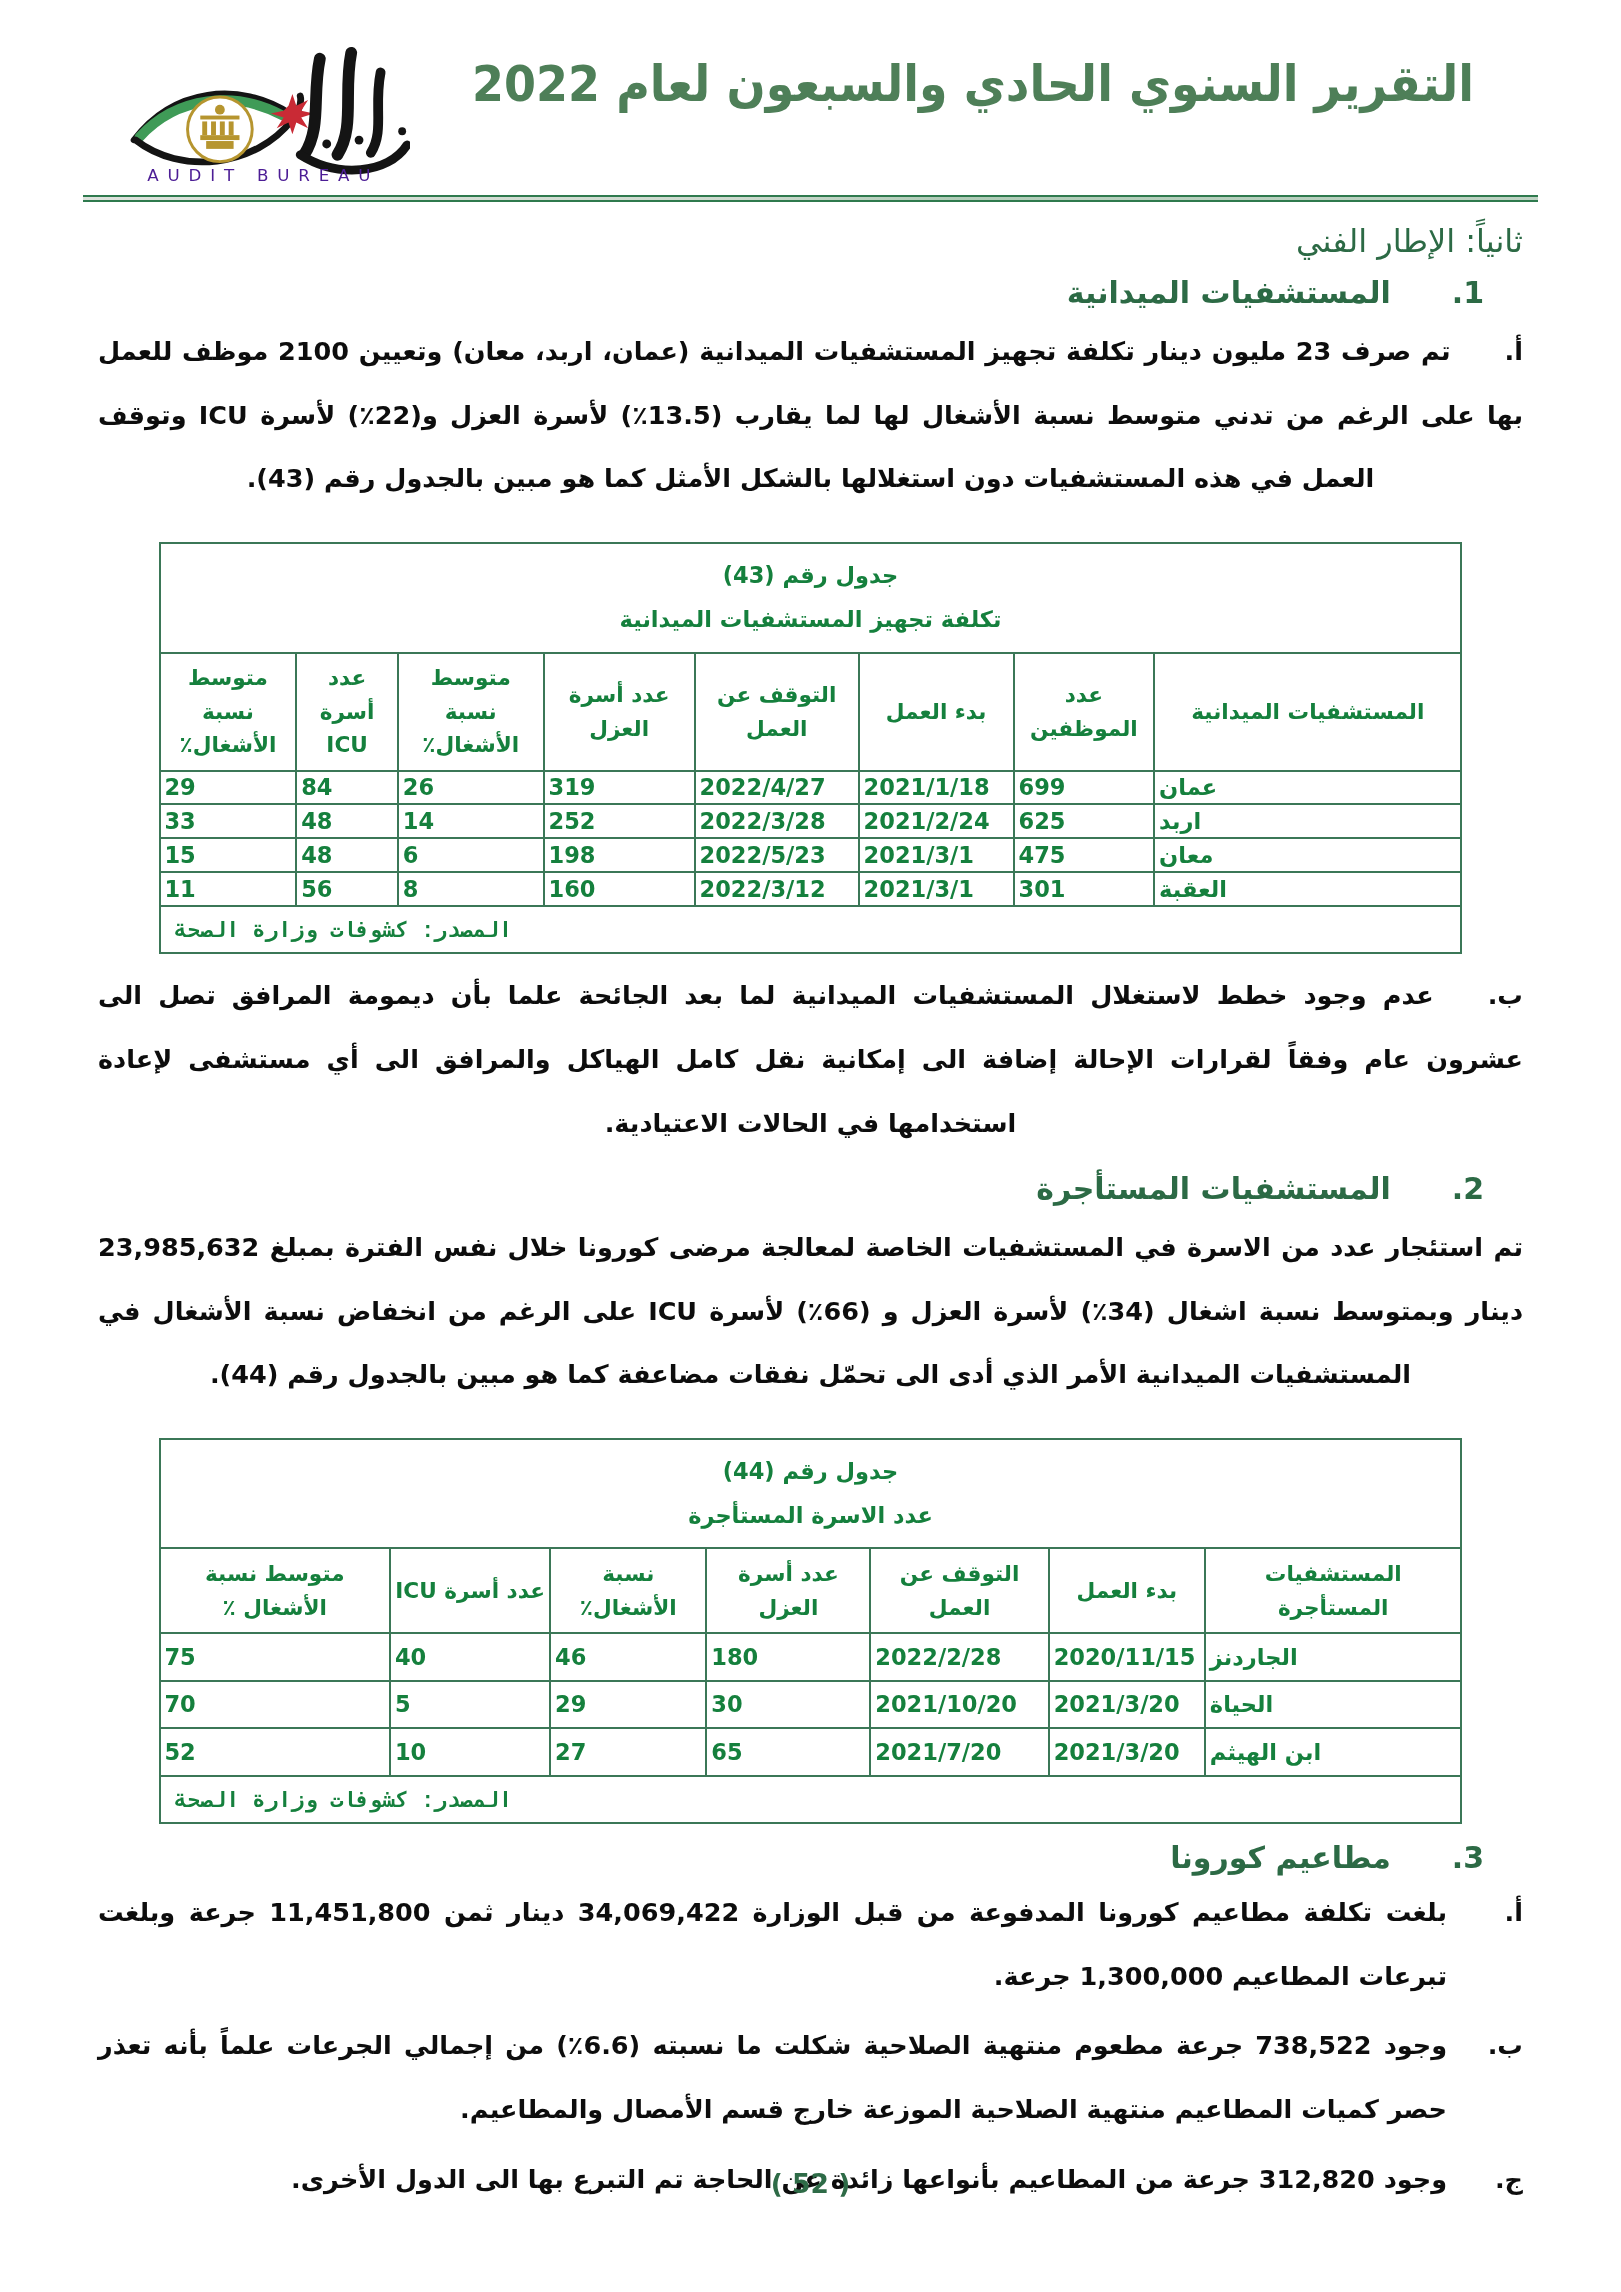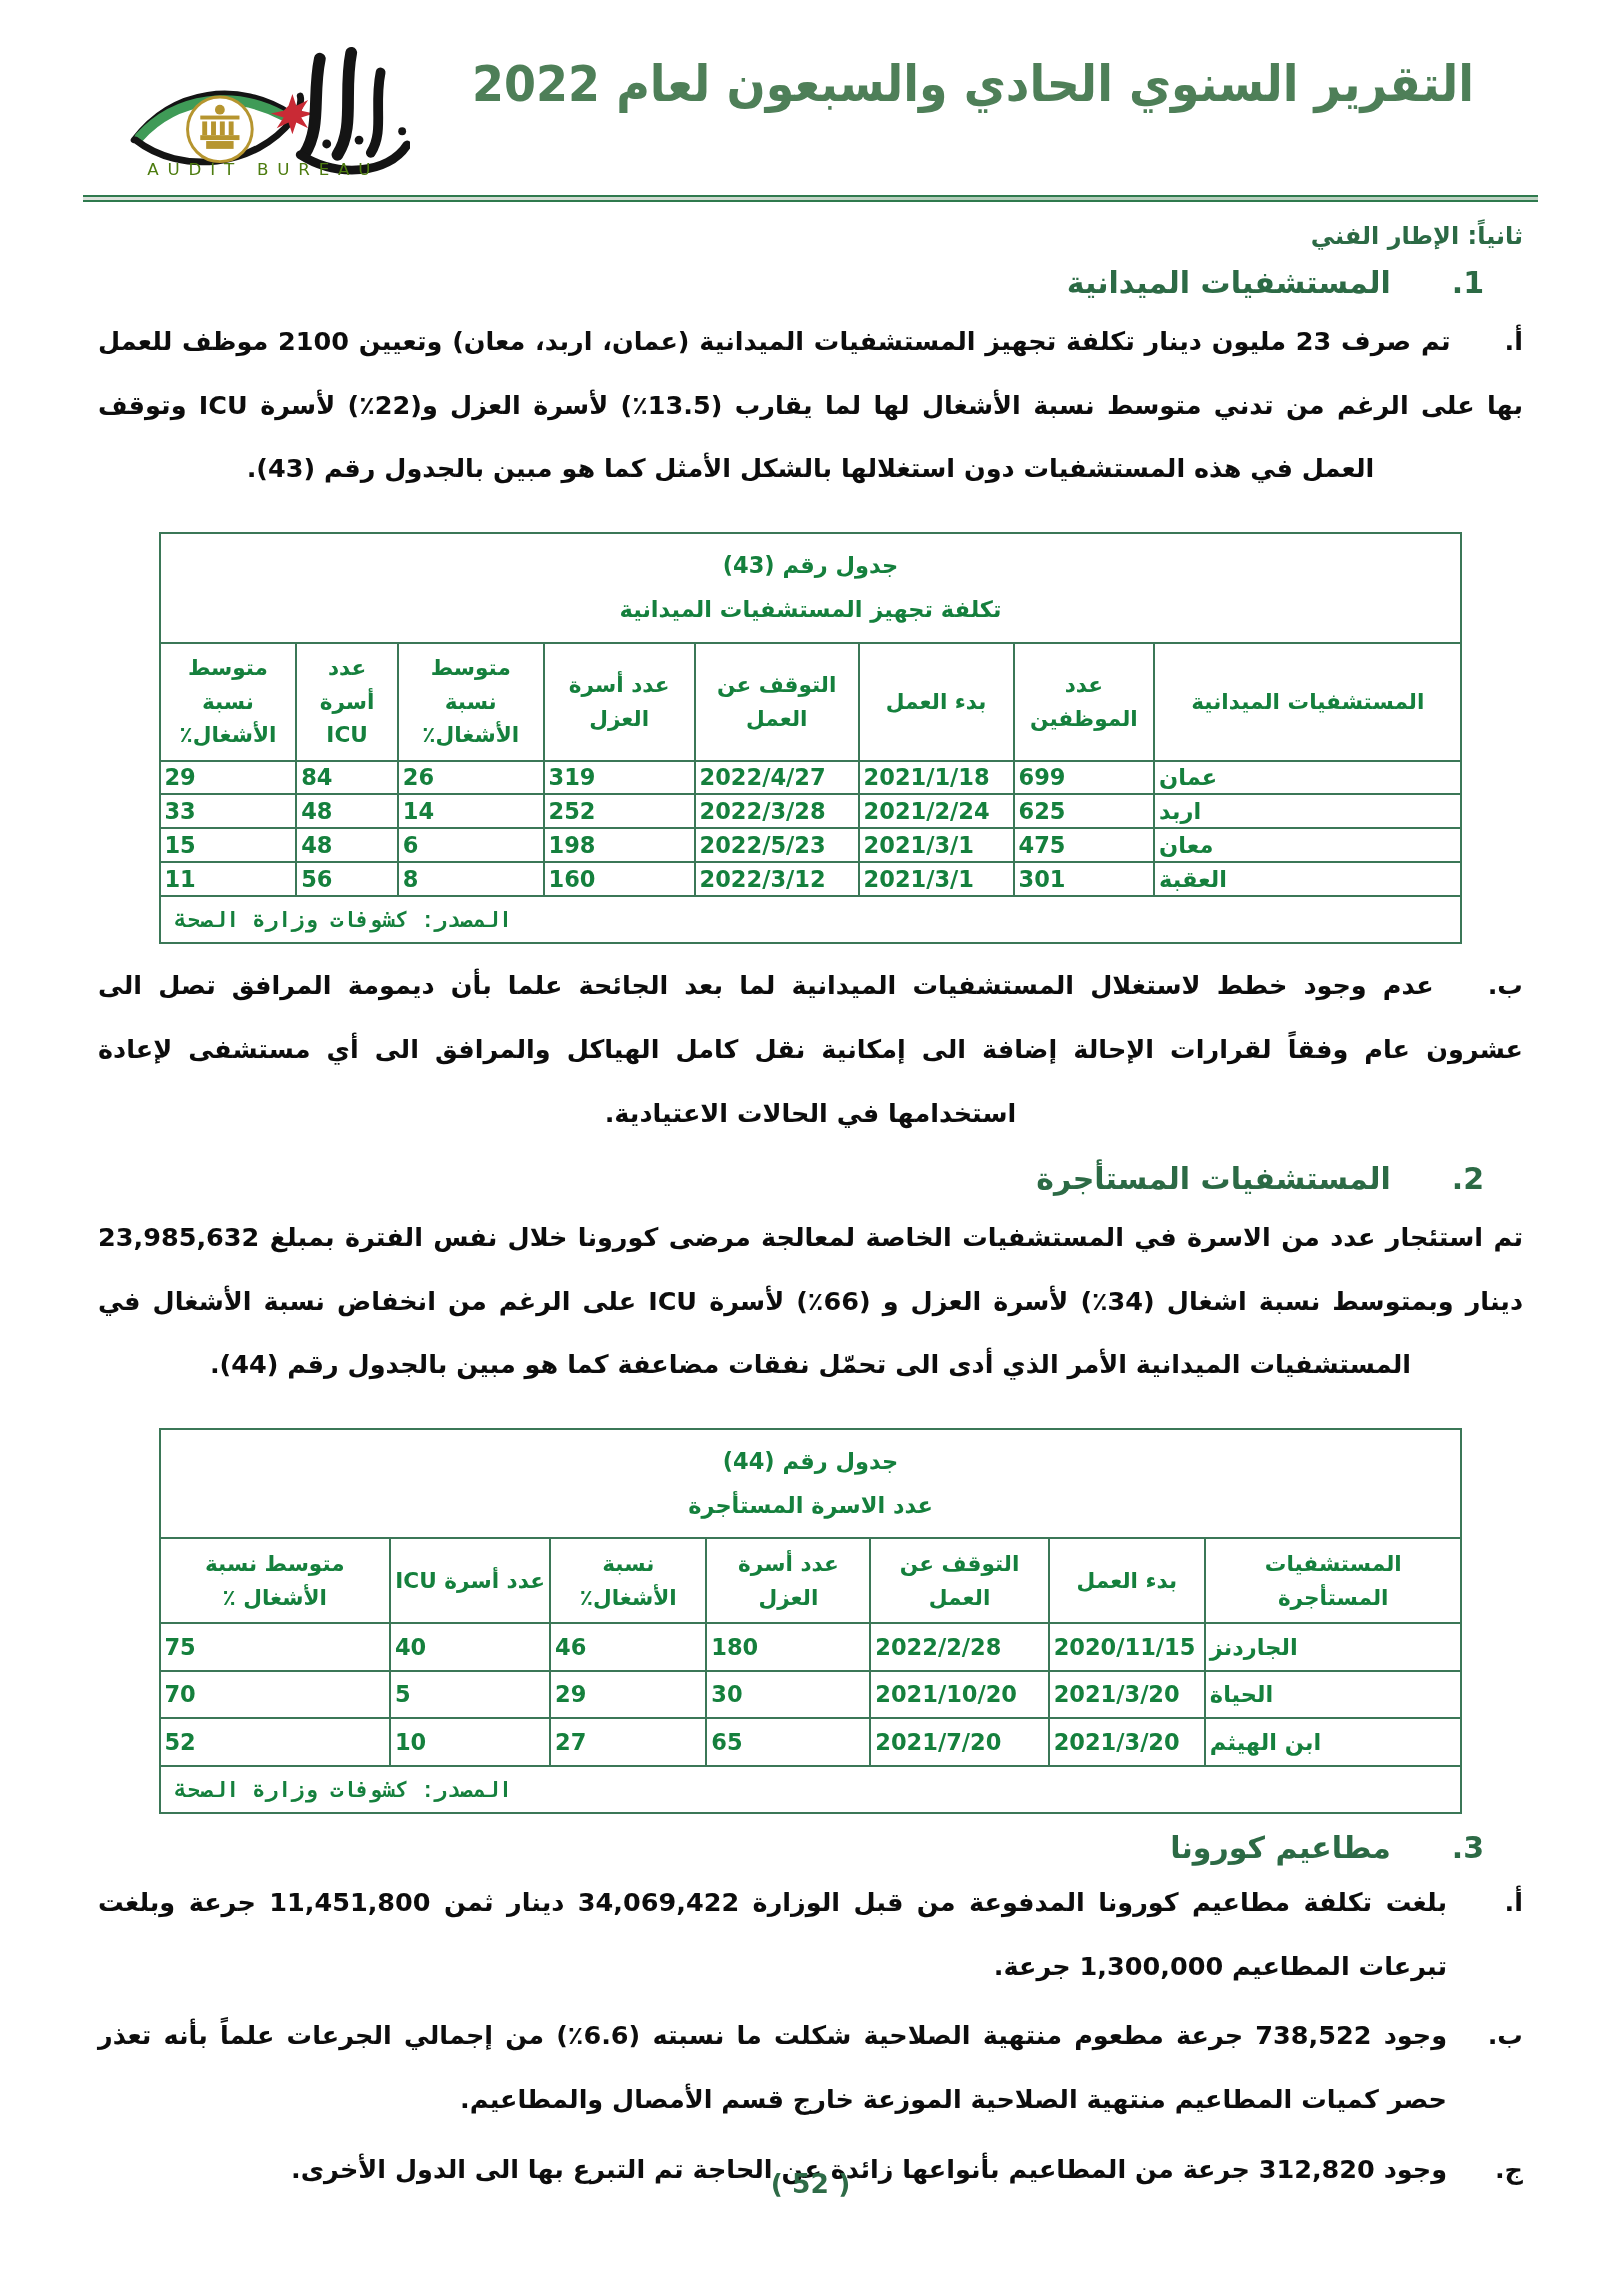--- a/index.html
+++ b/index.html
@@ -3,32 +3,32 @@
 <meta charset="utf-8">
 <style>
   html,body{margin:0;padding:0;background:#ffffff;}
   body{font-family:"DejaVu Sans","Liberation Sans",sans-serif;}
   .page{position:relative;width:1621px;height:2293px;margin:0 auto;background:#fff;overflow:hidden;}
 
   
   .header{position:relative;height:196px;}
   .logo{position:absolute;left:116px;top:45px;width:294px;height:147px;}
   .logo svg{display:block;}
-  .logo-caption{position:absolute;left:11.8px;top:114px;width:271px;text-align:center;
-    font-size:16.7px;letter-spacing:8.8px;color:#4d7c0f;font-weight:500;white-space:nowrap;}
+  .logo-caption{position:absolute;left:11.8px;top:120px;width:271px;text-align:center;
+    font-size:16.7px;letter-spacing:8.8px;color:#4c1d95;font-weight:500;white-space:nowrap;}
   .report-title{position:absolute;right:147px;top:57px;width:804px;text-align:left;
     direction:rtl;color:#4e7f58;font-weight:bold;font-size:46px;white-space:nowrap;
     transform:scaleY(1.08);}
   .divider{position:absolute;left:83px;right:83px;top:195px;height:2.9px;
     border-top:2px solid #2f7a4e;border-bottom:2px solid #2f7a4e;
     background:linear-gradient(90deg,#dde2dc 0%,#cdd9ce 45%,#aecbb6 60%,#bed2c3 100%);}
 
   
   .content{position:relative;padding:0 98px;direction:rtl;}
-  .h-intro{margin:25.5px 0 0 0;color:#2c6a45;font-weight:bold;font-size:24px;text-align:right;}
+  .h-intro{margin:25.5px 0 0 0;color:#2c6a45;font-weight:normal;font-size:32px;text-align:right;}
   .num-heading{margin:15.7px 39px 0 0;color:#2c6a45;font-weight:bold;font-size:30px;text-align:right;}
   .num-heading .tab2{display:inline-block;width:61px;}
   .para{margin:9.8px 0 0 0;color:#0d0d0d;font-weight:bold;font-size:25.5px;line-height:2.5;
     text-align:justify;text-align-last:center;}
   .para .marker{font-weight:bold;}
   .tab{display:inline-block;width:54px;}
 
   
   .item{display:flex;direction:rtl;margin:5.9px 0 0 0;color:#0d0d0d;font-weight:bold;
     font-size:25.5px;line-height:2.5;}

